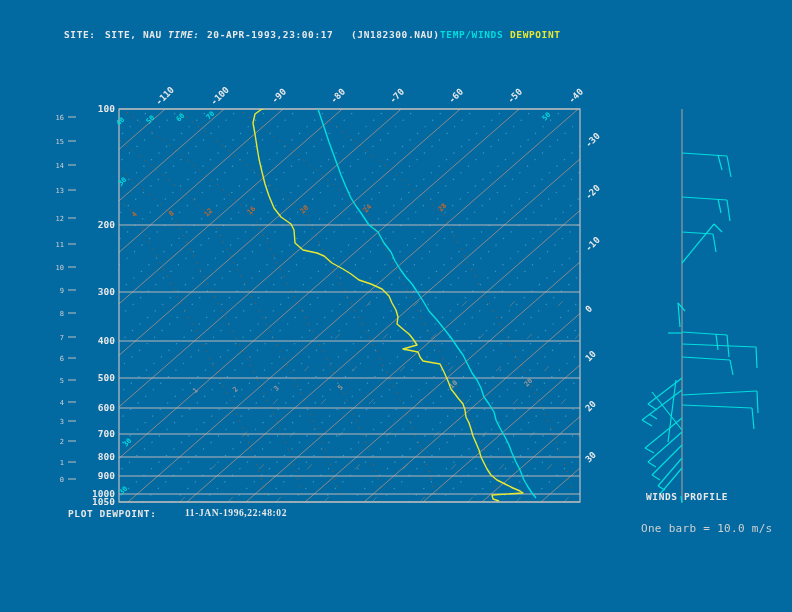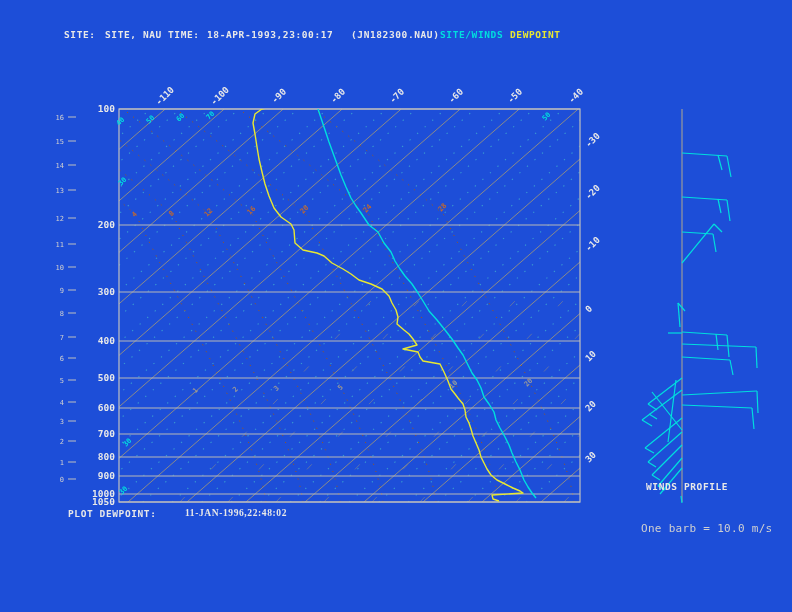--- a/index.html
+++ b/index.html
@@ -1,34 +1,34 @@
 <!DOCTYPE html>
 <html><head>
 <meta charset="utf-8">
 <style>
   html,body{margin:0;padding:0;background:#000;}
-  #screen{position:relative;width:792px;height:612px;background:#1d4ed8;overflow:hidden;
+  #screen{position:relative;width:792px;height:612px;background:#0369a1;overflow:hidden;
           font-family:"DejaVu Sans Mono",monospace;}
   .hdr{position:absolute;font-size:9.5px;font-weight:bold;letter-spacing:0.6px;color:#e8e8e8;white-space:pre;}
   .cyan{color:#00dede;}
   .yellow{color:#e8e832;text-align:center;}
   .small{font-size:11px;letter-spacing:0.3px;}
   svg text{font-family:"DejaVu Sans Mono",monospace;}
 </style>
 </head>
 <body>
 
 <div id="screen">
 
   <div class="hdr" style="left:64px;top:29px;">SITE:</div>
   <div class="hdr" style="left:105px;top:29px;">SITE, NAU</div>
-  <div class="hdr" style="left:168px;top:29px;">TIME:</div>
-  <div class="hdr" style="left:207px;top:29px;">18-APR-1993,23:00:17</div>
+  <div class="hdr" style="left:168px;top:29px;font-style:italic;">TIME:</div>
+  <div class="hdr" style="left:207px;top:29px;">20-APR-1993,23:00:17</div>
   <div class="hdr" style="left:338px;top:29px;margin-left:13px;">(JN182300.NAU)</div>
-  <div class="hdr cyan" style="left:440px;top:29px;">SITE/WINDS</div>
+  <div class="hdr cyan" style="left:440px;top:29px;">TEMP/WINDS</div>
   <div class="hdr yellow" style="left:510px;top:29px;">DEWPOINT</div>
 
   <svg id="chart-svg" width="792" height="612" style="position:absolute;left:0;top:0;">
       <defs>
         <clipPath id="plotclip">
           <rect x="119" y="109" width="461" height="393"></rect>
         </clipPath>
       </defs>
       <g clip-path="url(#plotclip)">
         <line x1="-299.75" y1="502" x2="150.4708" y2="109" stroke="#3a9fd0" stroke-width="1.1" stroke-dasharray="1.3 8.7" opacity="0.95"></line>
@@ -259,15 +259,15 @@
         <line x1="652" y1="475" x2="660" y2="480" stroke="#00dede" stroke-width="1.2"></line>
         <line x1="682" y1="458" x2="658" y2="486" stroke="#00dede" stroke-width="1.2"></line>
         <line x1="658" y1="486" x2="665" y2="490" stroke="#00dede" stroke-width="1.2"></line>
         <line x1="682" y1="468" x2="660" y2="494" stroke="#00dede" stroke-width="1.2"></line>
         <line x1="681" y1="496" x2="682" y2="503" stroke="#00dede" stroke-width="1.2"></line>
       </g>
     </svg>
 
   <div class="hdr" style="left:68px;top:508px;">PLOT DEWPOINT:</div>
   <div class="hdr" style="left:185px;top:508px;font-family:Liberation Serif, serif;">11-JAN-1996,22:48:02</div>
-  <div class="hdr" style="left:646px;top:481px;">WINDS PROFILE</div>
+  <div class="hdr" style="left:646px;top:491px;">WINDS PROFILE</div>
   <div class="hdr small" style="left:641px;top:522px;font-weight:normal;color:#d0d0d0;">One barb = 10.0 m/s</div>
 </div>
 
 </body></html>

